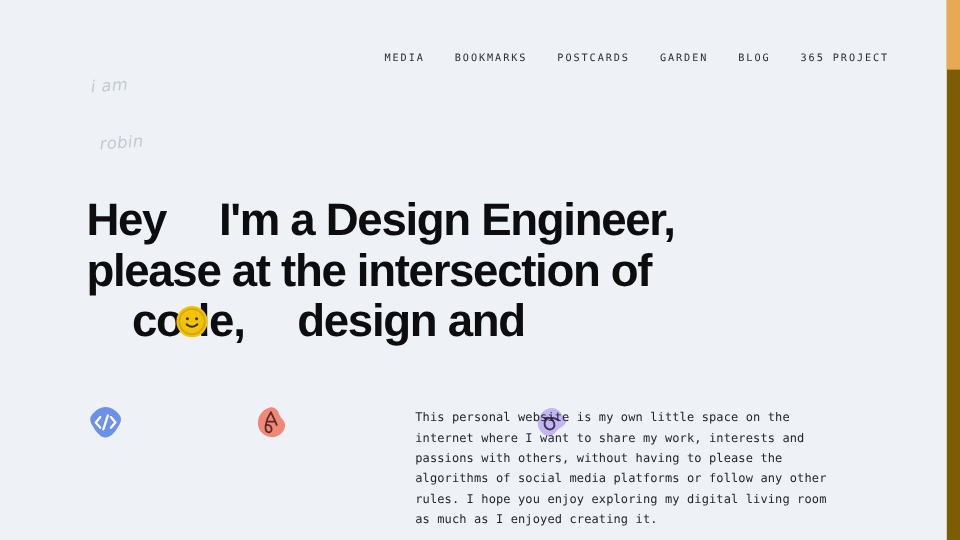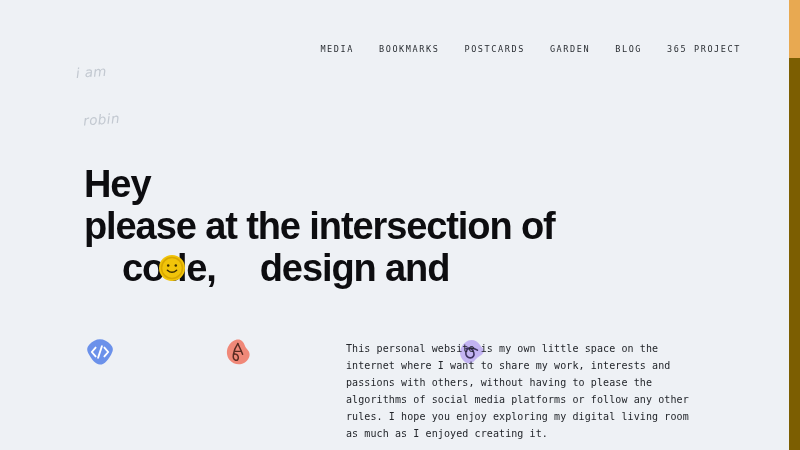--- a/index.html
+++ b/index.html
@@ -70,21 +70,21 @@
     color: #2a2e33;
     text-transform: uppercase;
     white-space: nowrap;
     cursor: pointer;
     text-decoration: none;
   }
 
   
   .hero {
     position: absolute;
-    left: 84px;
+    left: 72px;
     top: 163px;
     width: 640px;
   }
 
   .hero-line {
     display: flex;
     align-items: center;
     font-family: "Liberation Sans", sans-serif;
     font-weight: bold;
     font-size: 38px;
@@ -171,20 +171,21 @@
       <span class="txt">Hey</span>
       <span class="emoji gap-l gap-r">
         <svg viewBox="0 0 32 32" xmlns="http://www.w3.org/2000/svg">
           <circle cx="16" cy="16" r="13" fill="#f1c40a"></circle>
           <circle cx="16" cy="16" r="10.5" fill="none" stroke="#d9a800" stroke-width="1.6"></circle>
           <circle cx="12.2" cy="13.6" r="1.25" fill="#3b2d00"></circle>
           <circle cx="19.8" cy="13.6" r="1.25" fill="#3b2d00"></circle>
           <path d="M11.4 18.2 Q16 22.4 20.6 18.2" fill="none" stroke="#3b2d00" stroke-width="1.5" stroke-linecap="round"></path>
         </svg>
       </span>
+      <span class="txt">I'm a Design Engineer,</span>
     </div>
 
     <div class="hero-line">
       <span class="txt">please at the intersection of</span>
     </div>
 
     <div class="hero-line">
       <span class="emoji gap-r">
         <svg viewBox="0 0 32 32" xmlns="http://www.w3.org/2000/svg">
           <path d="M16 3.2 C20 3.2 23.5 5.2 26.6 8.6 C29.4 11.8 29.6 14.2 27.2 18.4 C24.6 23 20.8 28.6 16 28.6 C11.4 28.6 7.6 23.2 5 18.6 C2.5 14.2 2.6 11.8 5.4 8.6 C8.5 5.2 12 3.2 16 3.2 Z" fill="#6b91ea"></path>

